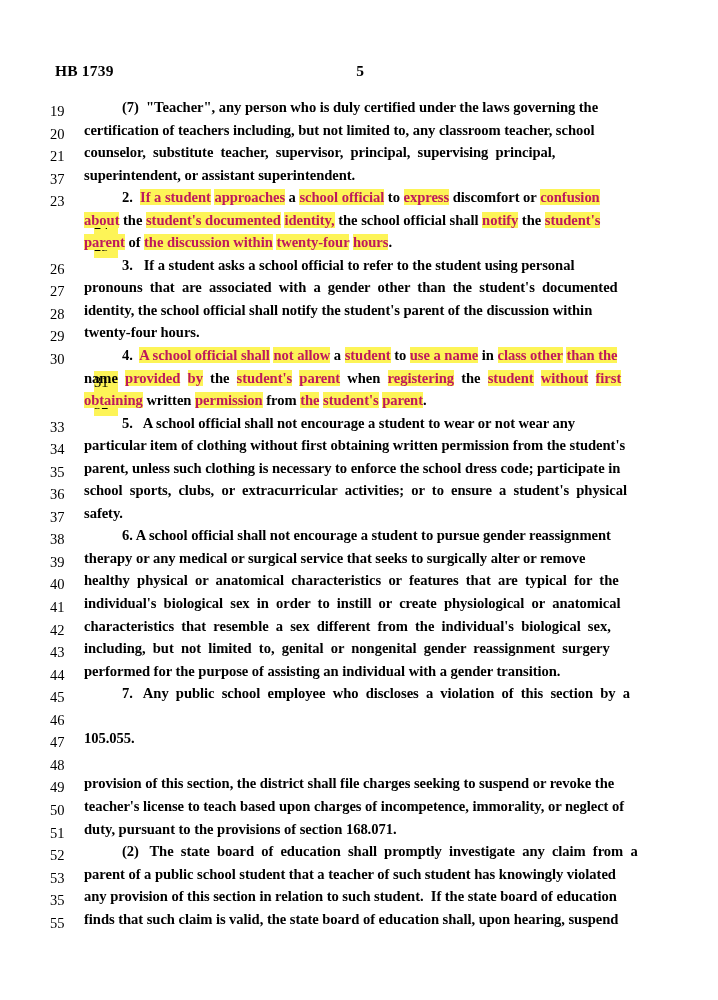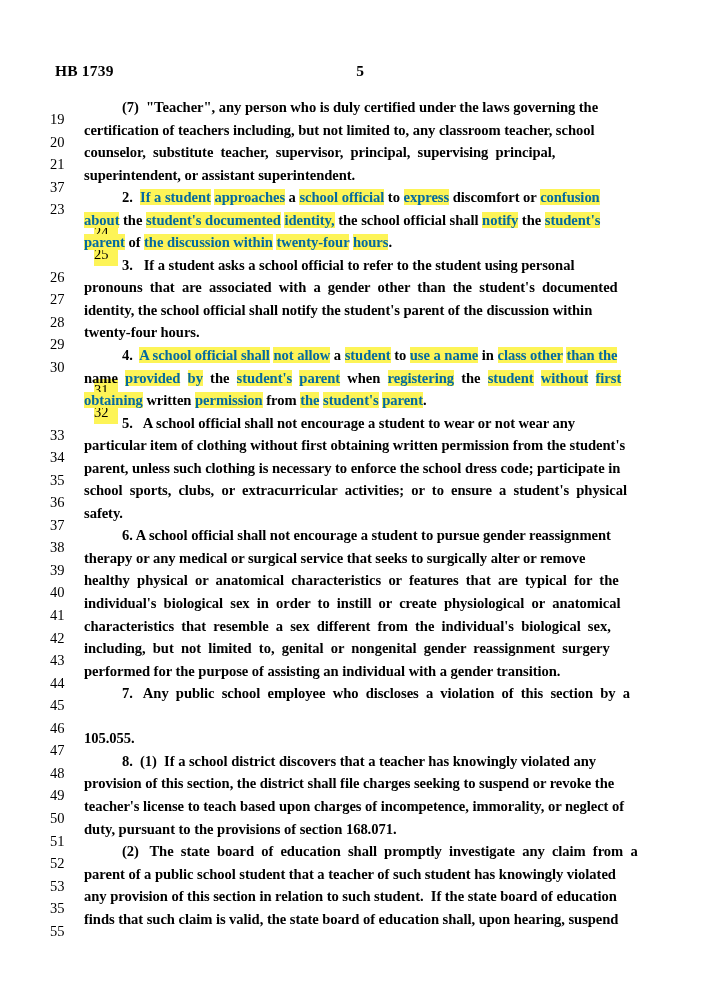--- a/index.html
+++ b/index.html
@@ -61,21 +61,21 @@
   .line {
     position: relative;
     height: 22.55px;
     line-height: 22.55px;
     white-space: nowrap;
   }
 
   .lineno {
     position: absolute;
     left: 50px;
-    top: 12px;
+    top: 4px;
     width: 24px;
     text-align: left;
     font-size: 14.5px;
     font-weight: normal;
     line-height: 22.55px;
   }
   .lineno.hl {
     background: #fdf457;
     margin-left: 44px;
   }
@@ -89,21 +89,21 @@
     font-weight: bold;
     line-height: 22.55px;
     letter-spacing: -0.05px;
   }
 
   
   .ltext span.w { white-space: pre; }
 
   mark {
     background: #fdf457;
-    color: #0369a1;
+    color: #be185d;
     padding: 0;
     margin: 0;
   }
 
   
   .indent { display: inline-block; width: 38px; }
 </style>
 </head>
 <body>
 
@@ -225,21 +225,20 @@
       </div>
       <div class="line">
         <div class="lineno">46</div>
       </div>
       <div class="line">
         <div class="lineno">47</div>
         <div class="ltext"><span class="w">105.055.</span></div>
       </div>
       <div class="line">
         <div class="lineno">48</div>
-        <div class="ltext"><span class="indent"></span><span class="w">8.  (1)  If a school district discovers that a teacher has knowingly violated any</span></div>
       </div>
       <div class="line">
         <div class="lineno">49</div>
         <div class="ltext"><span class="w">provision of this section, the district shall file charges seeking to suspend or revoke the</span></div>
       </div>
       <div class="line">
         <div class="lineno">50</div>
         <div class="ltext"><span class="w">teacher's license to teach based upon charges of incompetence, immorality, or neglect of</span></div>
       </div>
       <div class="line">

